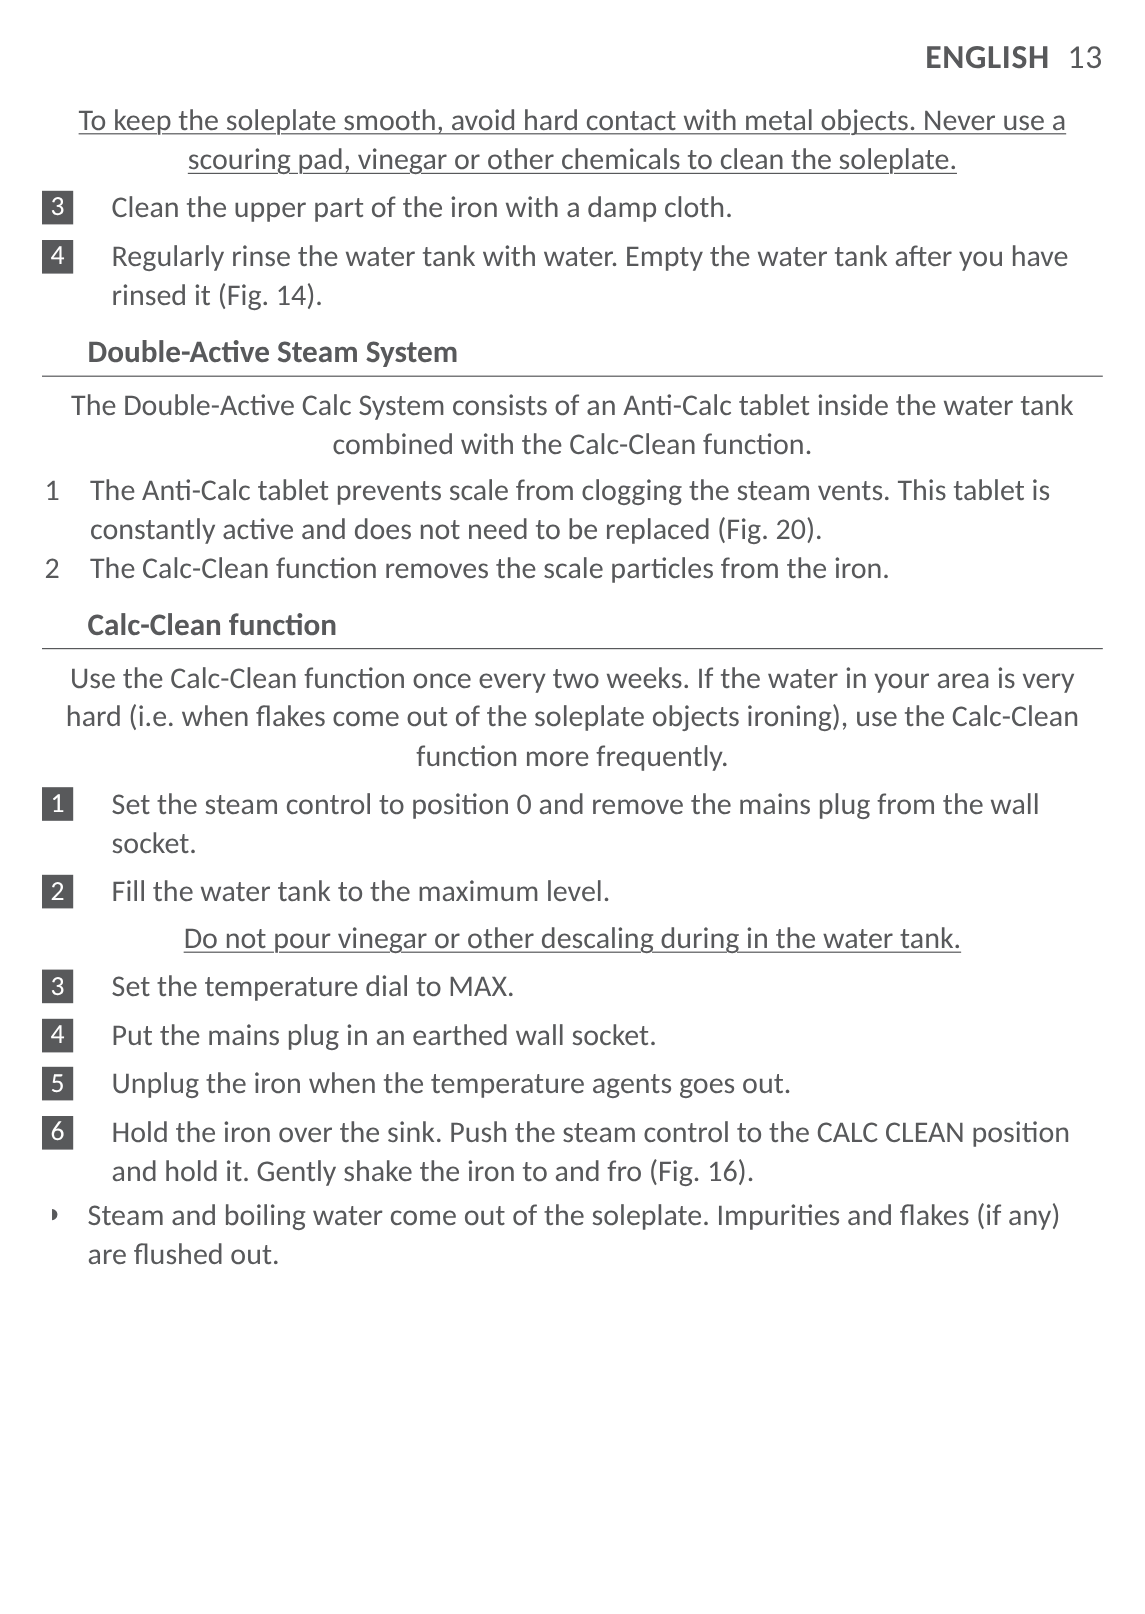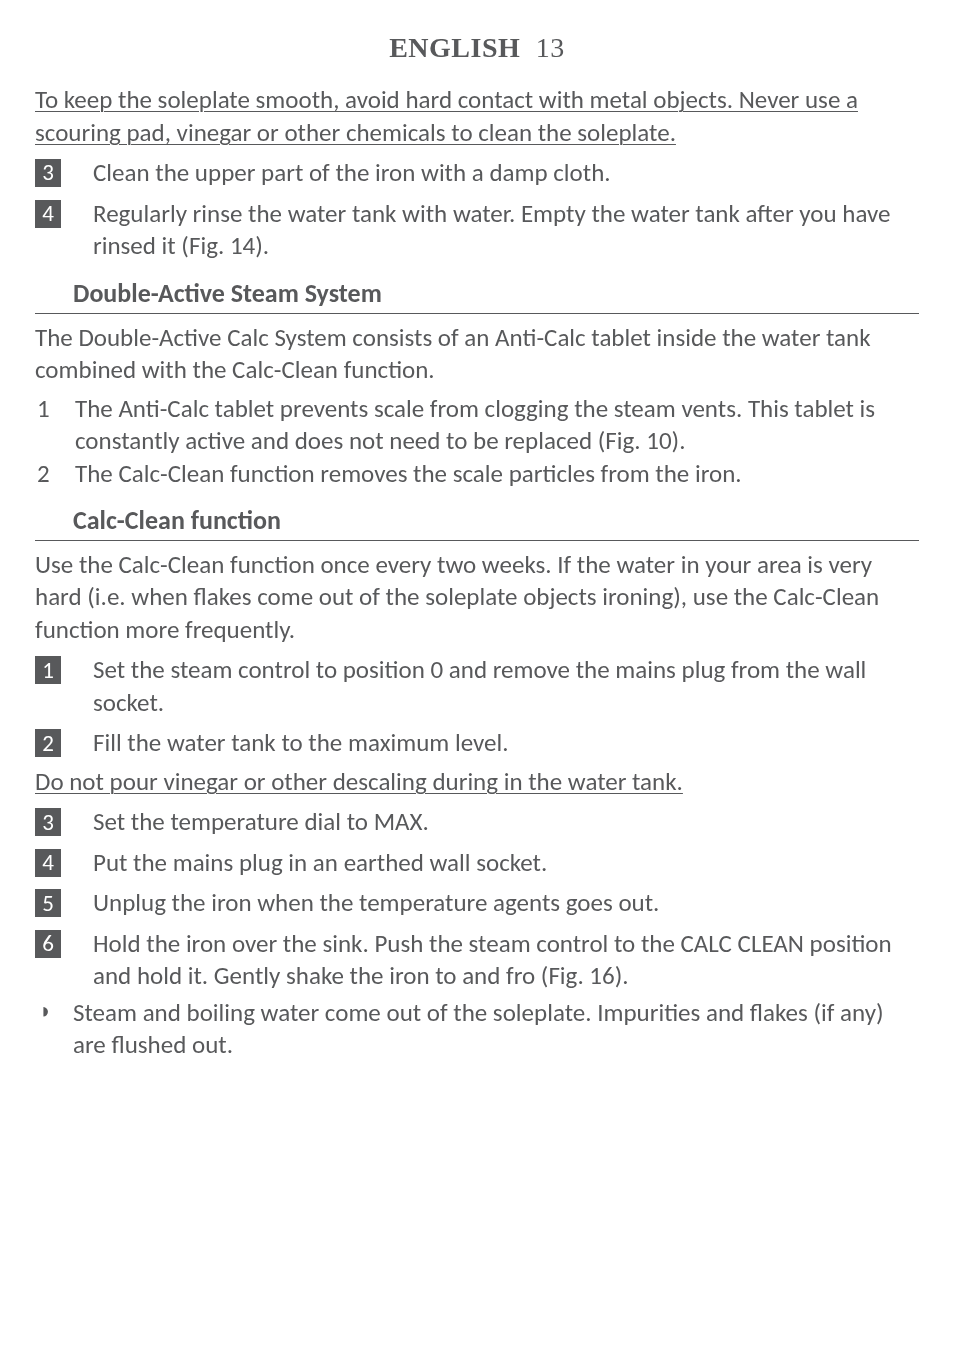--- a/index.html
+++ b/index.html
@@ -8,31 +8,30 @@
   height: 1345px;
   background: #fff;
   font-family: "Gill Sans", "Gill Sans MT", Calibri, sans-serif;
   font-weight: 300;
   color: #58595b;
   padding: 30px 35px;
   font-size: 25px;
   line-height: 1.3;
 }
 .hdr {
-  text-align: center;
+  text-align: right;
   font-weight: 700;
   font-size: 28px;
   letter-spacing: 0.5px;
   margin-bottom: 18px;
-  font-family: Liberation Serif, serif;
 }
 .hdr .lang { font-weight: 700; }
 .hdr .pg { font-weight: 400; margin-left: 8px; }
 .underl { text-decoration: underline; text-decoration-thickness: 1px; text-underline-offset: 3px; }
-.para { margin-bottom: 6px; }
+.para { margin-bottom: 6px; text-align: center; }
 .step { display: flex; align-items: flex-start; margin-top: 8px; margin-bottom: 4px; }
 .num-badge {
   flex: 0 0 auto;
   width: 26px;
   height: 28px;
   background: #58595b;
   color: #fff;
   font-weight: 400;
   display: flex;
   align-items: center;
@@ -74,21 +73,21 @@
 </div>
 <div class="step">
   <div class="num-badge">4</div>
   <div class="step-text">Regularly rinse the water tank with water. Empty the water tank after you have rinsed it (Fig. 14).</div>
 </div>
 
 <h2 class="heading">Double-Active Steam System</h2>
 <p class="para">The Double-Active Calc System consists of an Anti-Calc tablet inside the water tank combined with the Calc-Clean function.</p>
 <div class="list-num">
   <div class="n">1</div>
-  <div class="t">The Anti-Calc tablet prevents scale from clogging the steam vents. This tablet is constantly active and does not need to be replaced (Fig. 10).</div>
+  <div class="t">The Anti-Calc tablet prevents scale from clogging the steam vents. This tablet is constantly active and does not need to be replaced (Fig. 20).</div>
 </div>
 <div class="list-num">
   <div class="n">2</div>
   <div class="t">The Calc-Clean function removes the scale particles from the iron.</div>
 </div>
 
 <h2 class="heading">Calc-Clean function</h2>
 <p class="para">Use the Calc-Clean function once every two weeks. If the water in your area is very hard (i.e. when flakes come out of the soleplate objects ironing), use the Calc-Clean function more frequently.</p>
 
 <div class="step">

